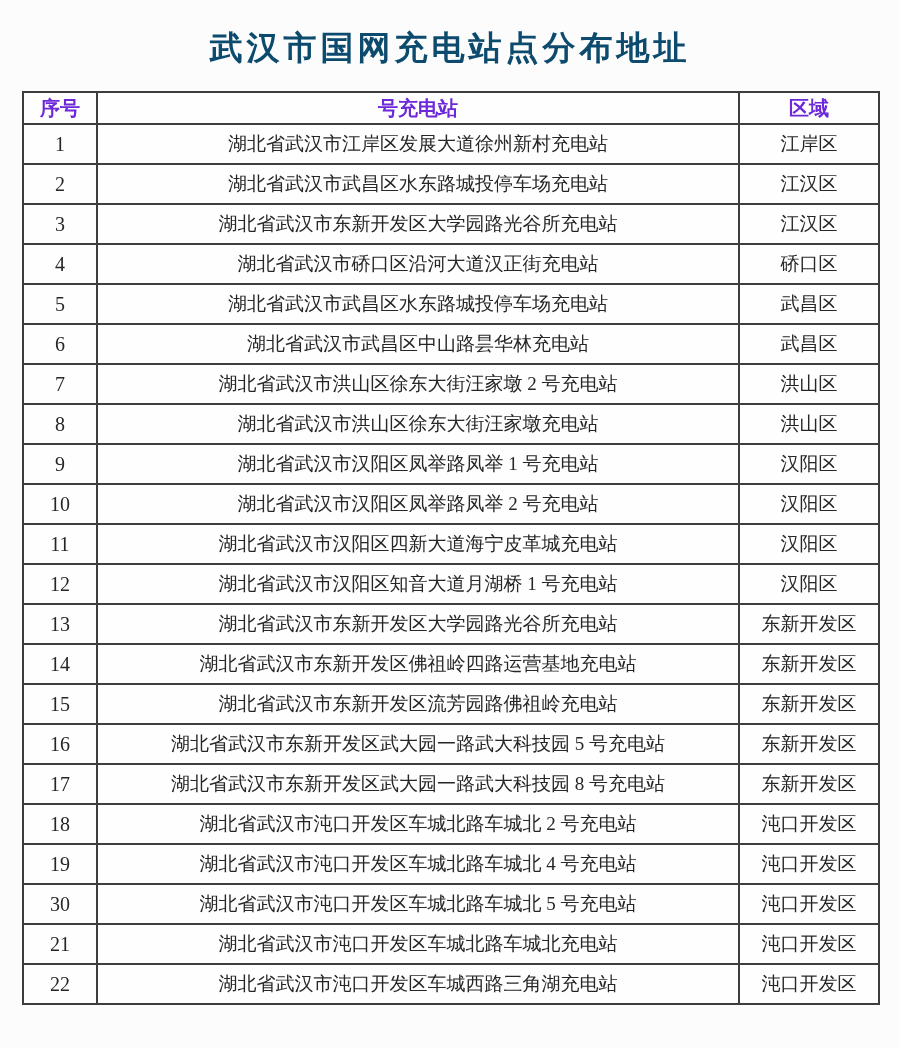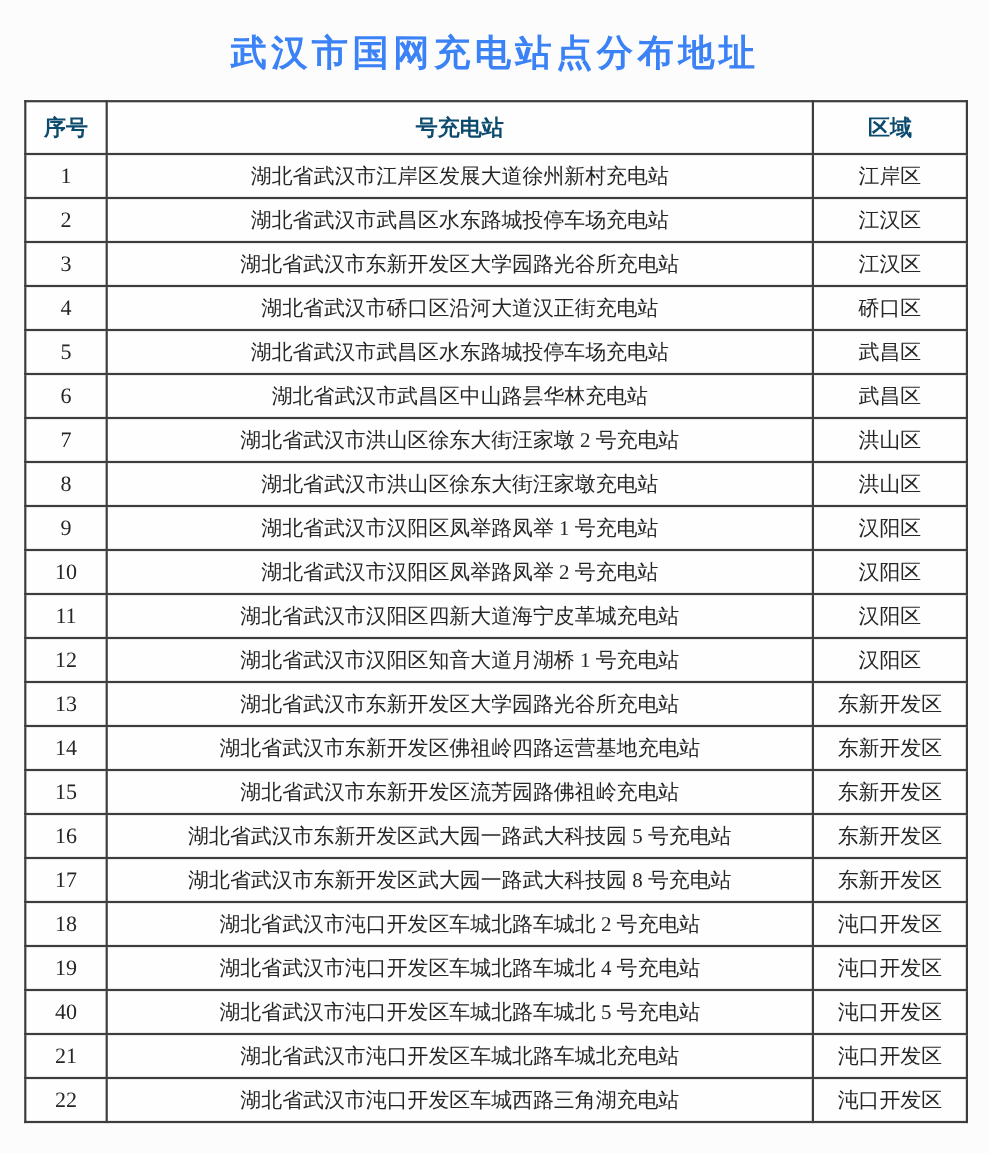--- a/index.html
+++ b/index.html
@@ -13,21 +13,21 @@
   .page {
     width: 900px;
     height: 1048px;
     padding-top: 26px;
     background: #fcfcfc;
   }
   .title {
     text-align: center;
     font-size: 33px;
     font-weight: bold;
-    color: #3b82f6;
+    color: #0c4a6e;
     letter-spacing: 4px;
     margin-bottom: 20px;
     font-family: "Liberation Serif", "DejaVu Serif", serif;
   }
   table.stations-table {
     border-collapse: collapse;
     table-layout: fixed;
     margin-left: 22px;
     width: 856px;
     background: #fefefe;
@@ -38,24 +38,24 @@
     text-align: center;
     vertical-align: middle;
     color: #262626;
     overflow: hidden;
     white-space: nowrap;
   }
   .stations-table col.c-no     { width: 74px;  }
   .stations-table col.c-name   { width: 642px; }
   .stations-table col.c-region { width: 140px; }
   .stations-table thead th {
-    height: 48px;
+    height: 32px;
     font-size: 20px;
     font-weight: bold;
-    color: #0c4a6e;
+    color: #6d28d9;
     text-align: center;
   }
   .stations-table tbody td {
     height: 40px;
     font-size: 19px;
   }
   .stations-table td.col-no {
     font-size: 20px;
   }
 </style>
@@ -168,21 +168,21 @@
           <td class="col-no">18</td>
           <td class="col-name">湖北省武汉市沌口开发区车城北路车城北 2 号充电站</td>
           <td class="col-region">沌口开发区</td>
         </tr>
         <tr>
           <td class="col-no">19</td>
           <td class="col-name">湖北省武汉市沌口开发区车城北路车城北 4 号充电站</td>
           <td class="col-region">沌口开发区</td>
         </tr>
         <tr>
-          <td class="col-no">40</td>
+          <td class="col-no">30</td>
           <td class="col-name">湖北省武汉市沌口开发区车城北路车城北 5 号充电站</td>
           <td class="col-region">沌口开发区</td>
         </tr>
         <tr>
           <td class="col-no">21</td>
           <td class="col-name">湖北省武汉市沌口开发区车城北路车城北充电站</td>
           <td class="col-region">沌口开发区</td>
         </tr>
         <tr>
           <td class="col-no">22</td>

